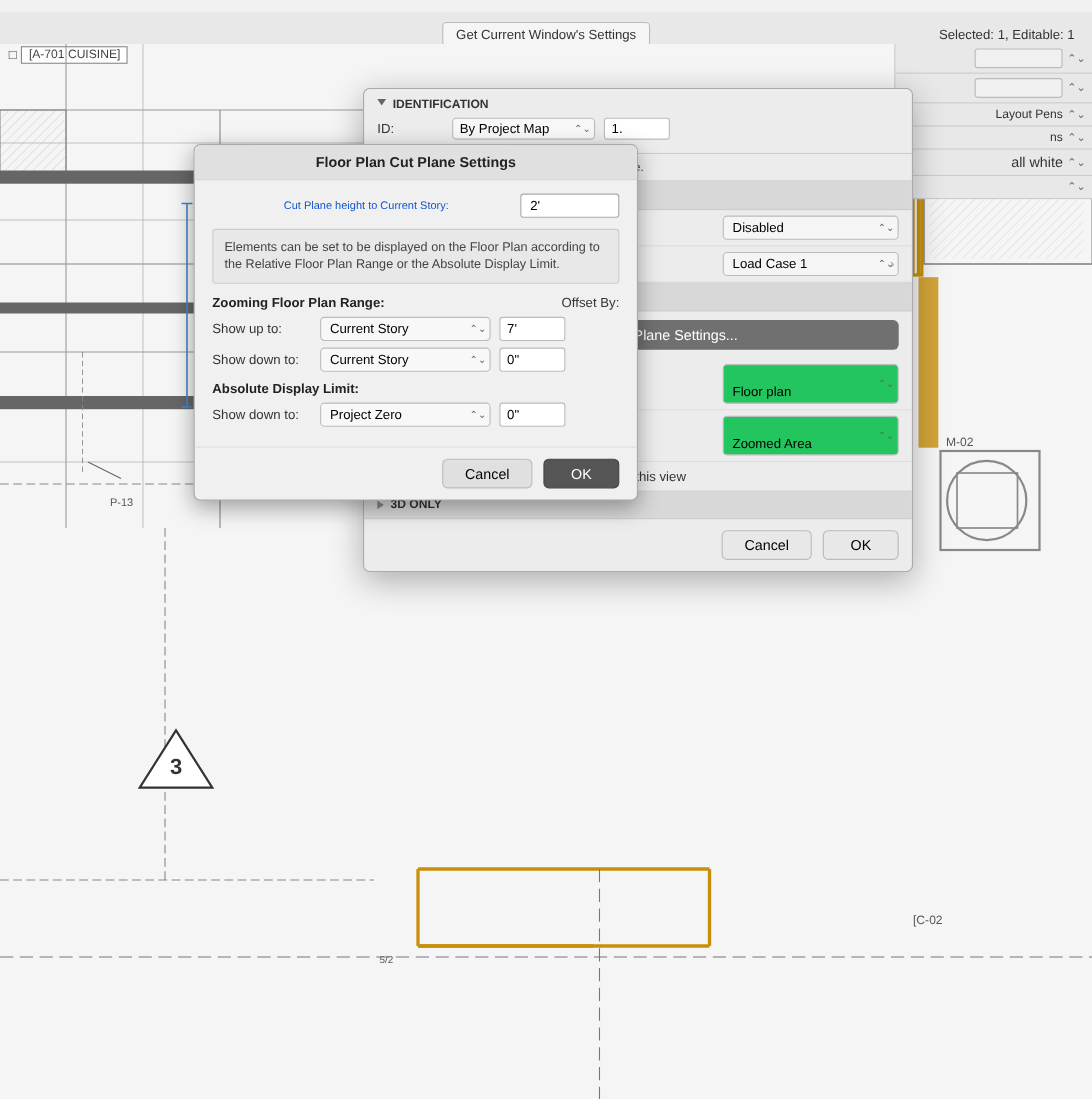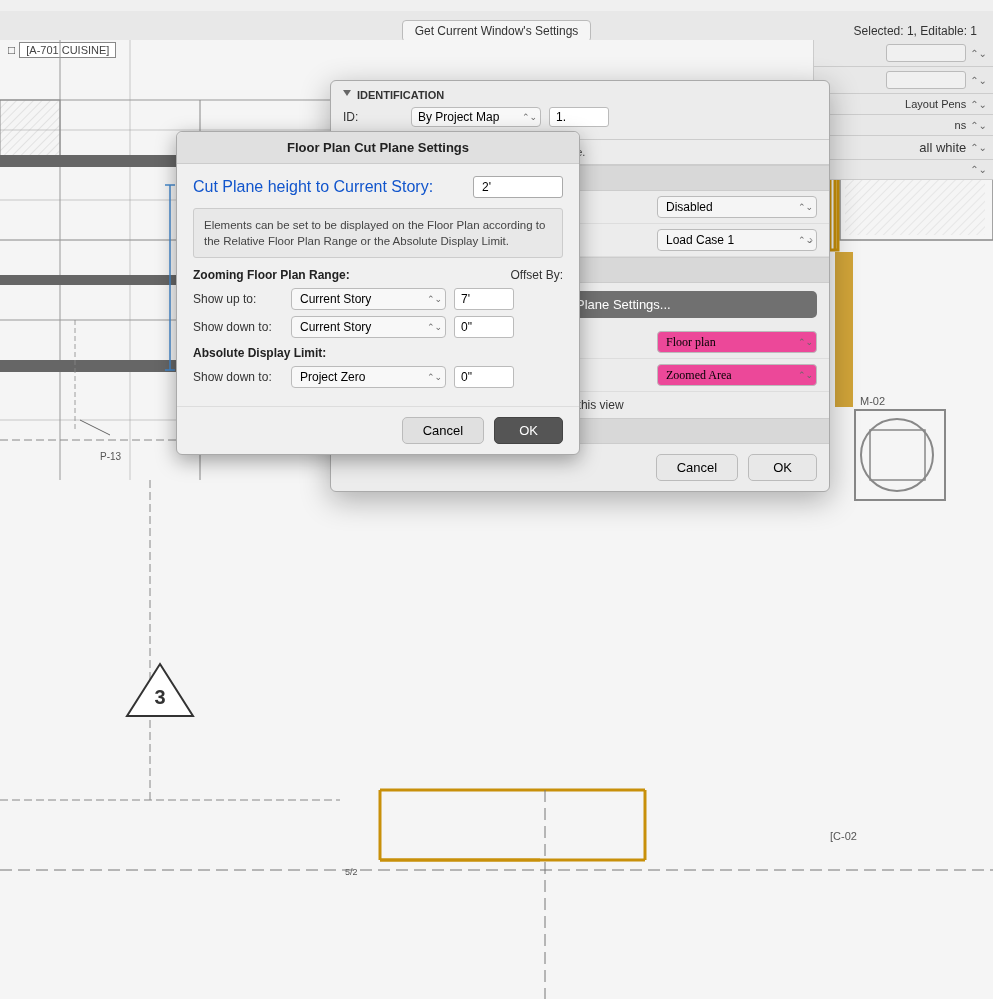--- a/index.html
+++ b/index.html
@@ -172,24 +172,25 @@
     }
     .cut-plane-body {
       padding: 12px 16px;
     }
     .cut-height-row {
       display: flex;
       align-items: center;
       margin-bottom: 10px;
     }
     .cut-height-label {
-      font-size: 16px;
+      font-size: 10px;
       color: #1155cc;
       font-weight: 500;
       flex: 1;
+      text-align: center;
     }
     .cut-height-input {
       background: white;
       border: 1px solid #aaa;
       border-radius: 3px;
       padding: 3px 8px;
       font-size: 12px;
       width: 90px;
       text-align: left;
     }
@@ -409,27 +410,26 @@
       right: 4px;
       top: 50%;
       transform: translateY(-50%);
       font-size: 9px;
       color: #666;
       pointer-events: none;
     }
     .docs-select {
       appearance: none;
       -webkit-appearance: none;
-      background: #ec4899;
+      background: #22c55e;
       border: 1px solid #bbb;
       border-radius: 4px;
-      padding: 3px 22px 3px 8px;
+      padding: 17px 22px 3px 8px;
       font-size: 12px;
       min-width: 160px;
-      font-family: Liberation Serif, serif;
     }
     .checkbox-row {
       display: flex;
       align-items: center;
       gap: 8px;
       padding: 5px 12px;
     }
     .checkbox-icon {
       color: #333;
       font-size: 14px;

